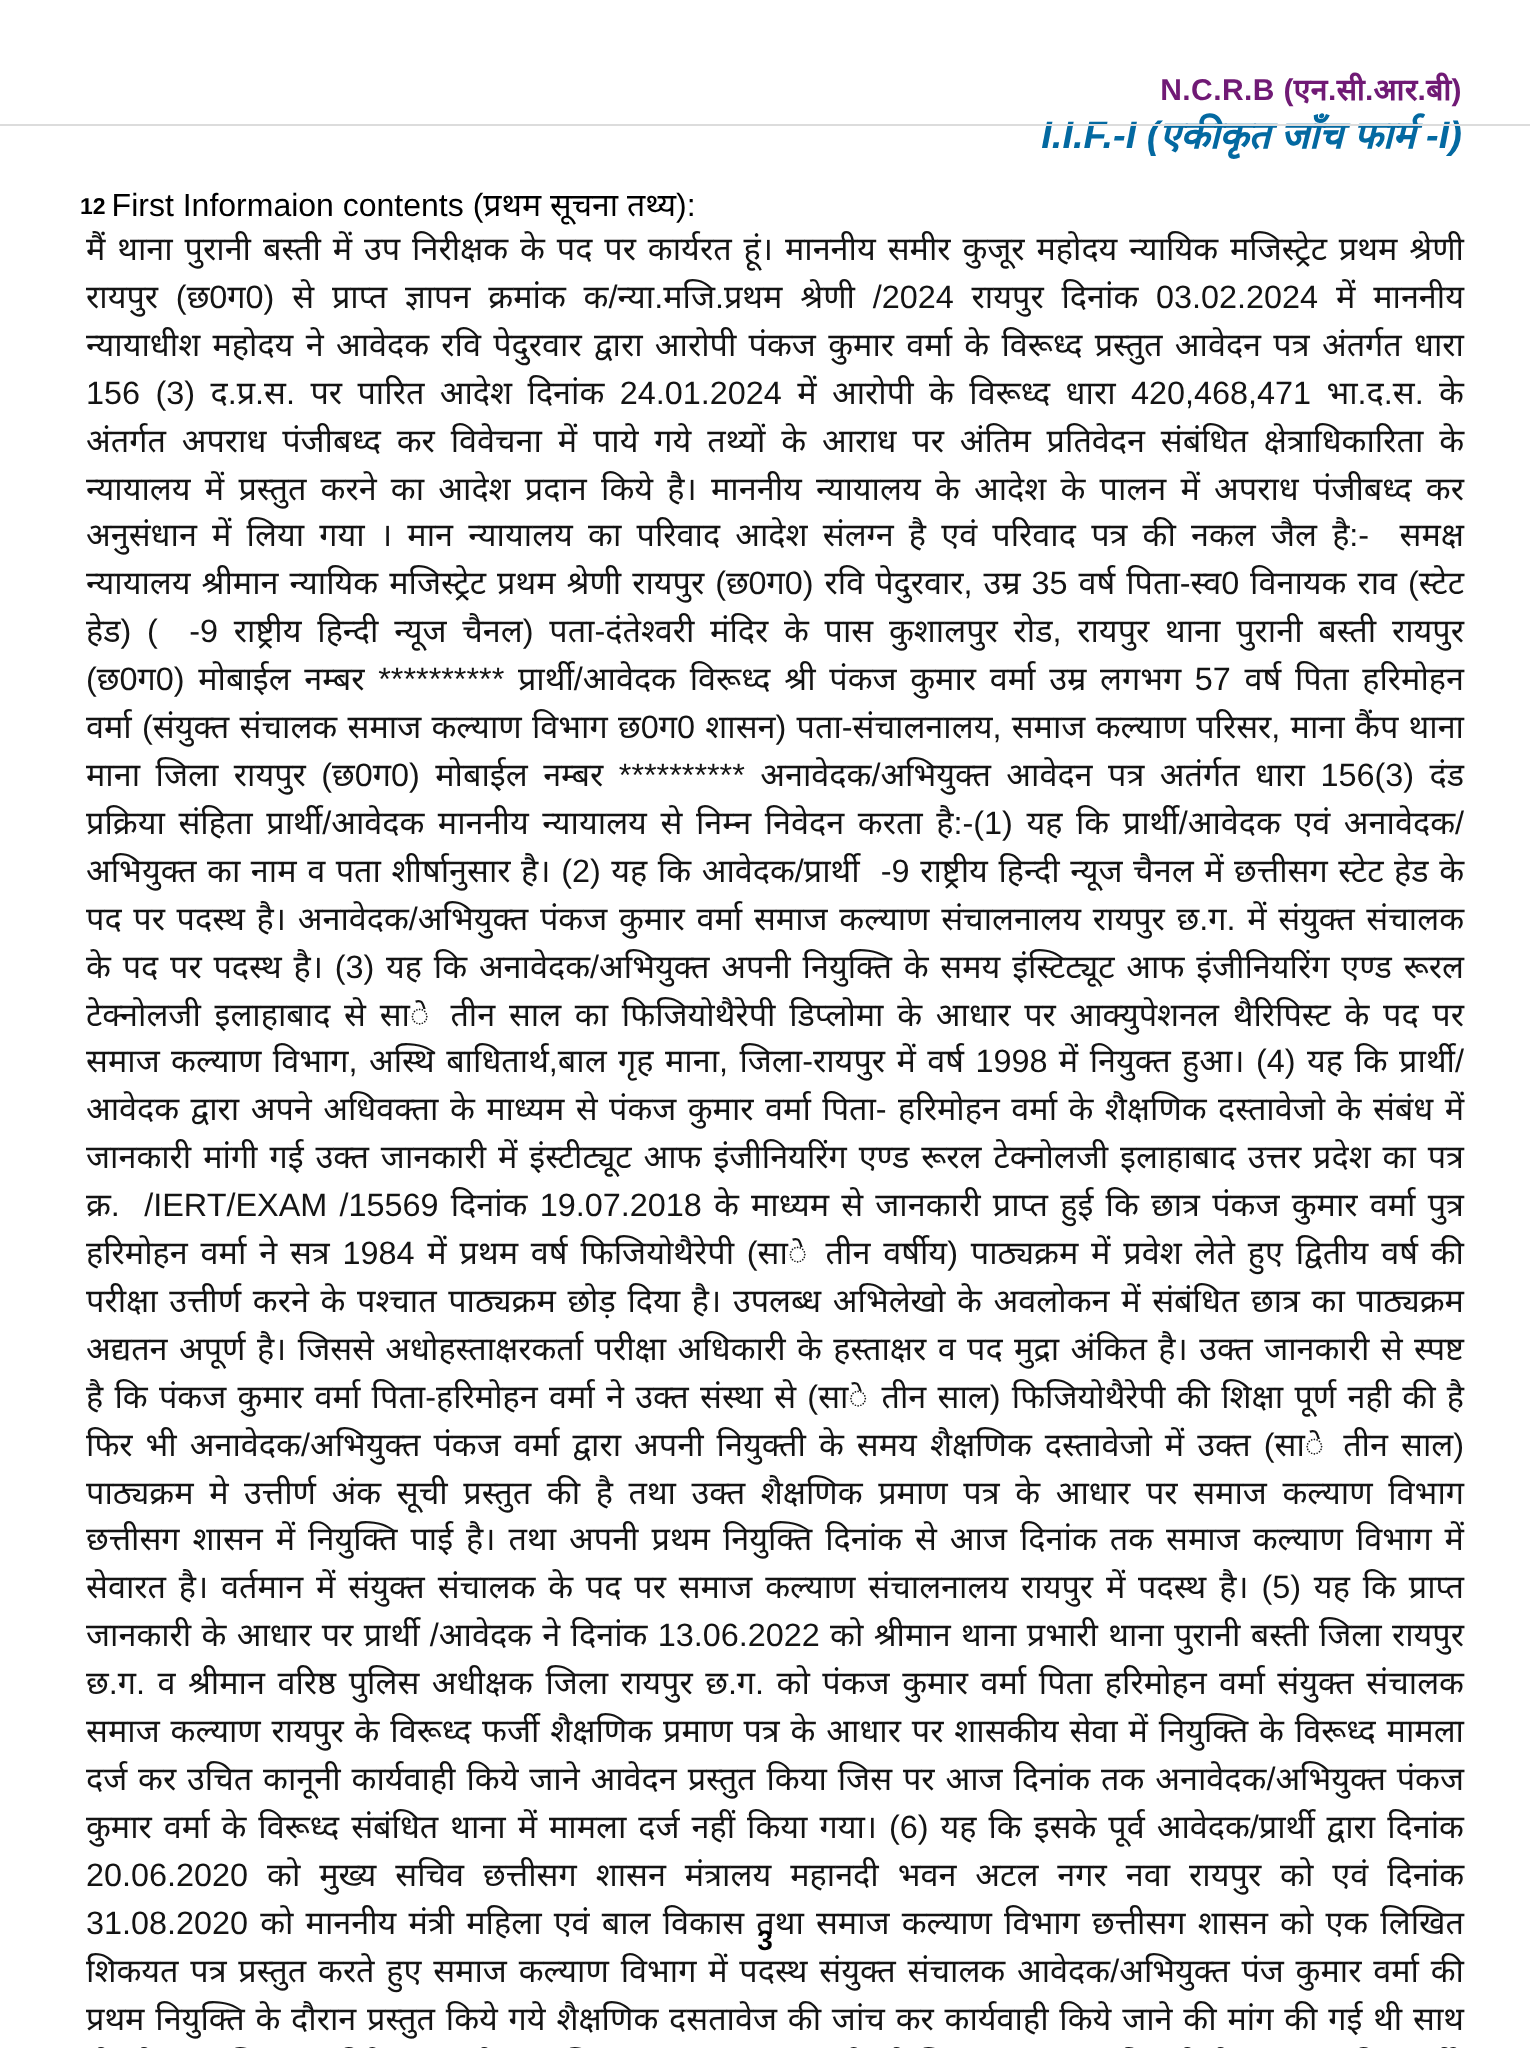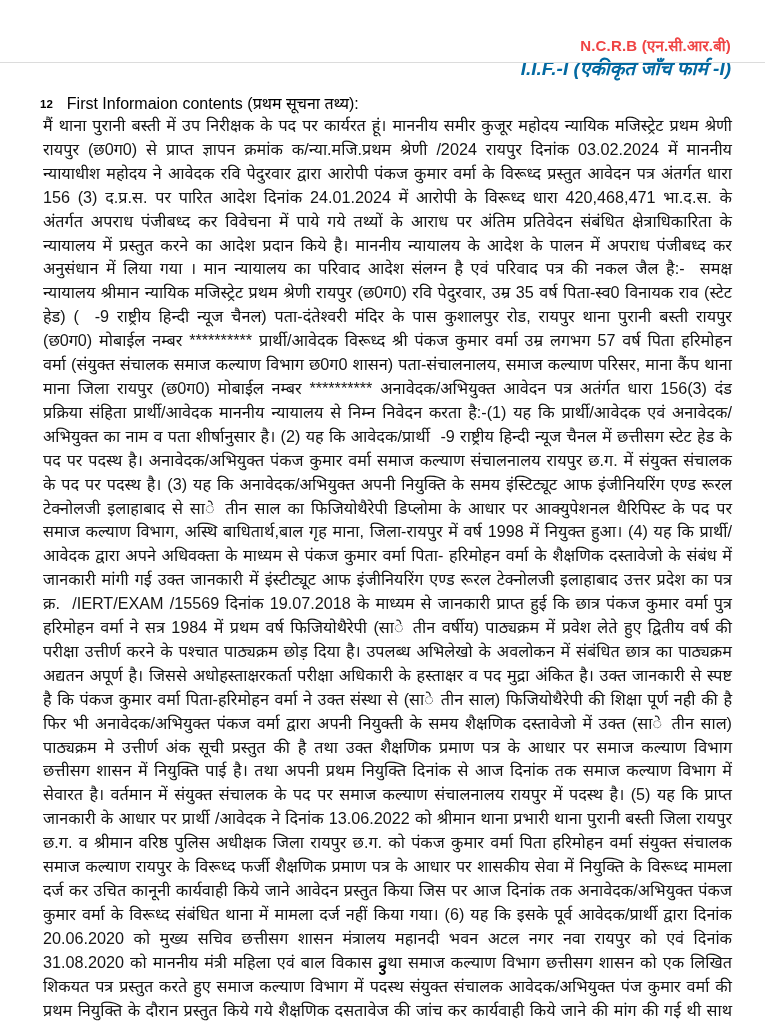--- a/index.html
+++ b/index.html
@@ -17,21 +17,21 @@
     top: 36px;
     left: 0;
     right: 34px;
     text-align: right;
   }
   .header .org {
     font-size: 15px;
     font-weight: bold;
     letter-spacing: 0.2px;
     line-height: 20px;
-    color: #ef4444;
+    color: #701a75;
   }
   .header .form {
     font-size: 19px;
     font-weight: bold;
     line-height: 20px;
     margin-top: 3px;
     color: #0369a1;
     font-style: italic;
   }
   .header-divider {
@@ -43,21 +43,21 @@
     background: #dcdcdc;
     border: none;
   }
   .section-heading {
     position: absolute;
     top: 94px;
     left: 40px;
     right: 43px;
     display: flex;
     align-items: flex-start;
-    gap: 14px;
+    gap: 3px;
     text-align: center;
   }
   .section-heading .sec-num {
     font-size: 11.5px;
     font-weight: bold;
     line-height: 14px;
     margin-top: 3px;
     color: #000000;
   }
   .section-heading .sec-title {

